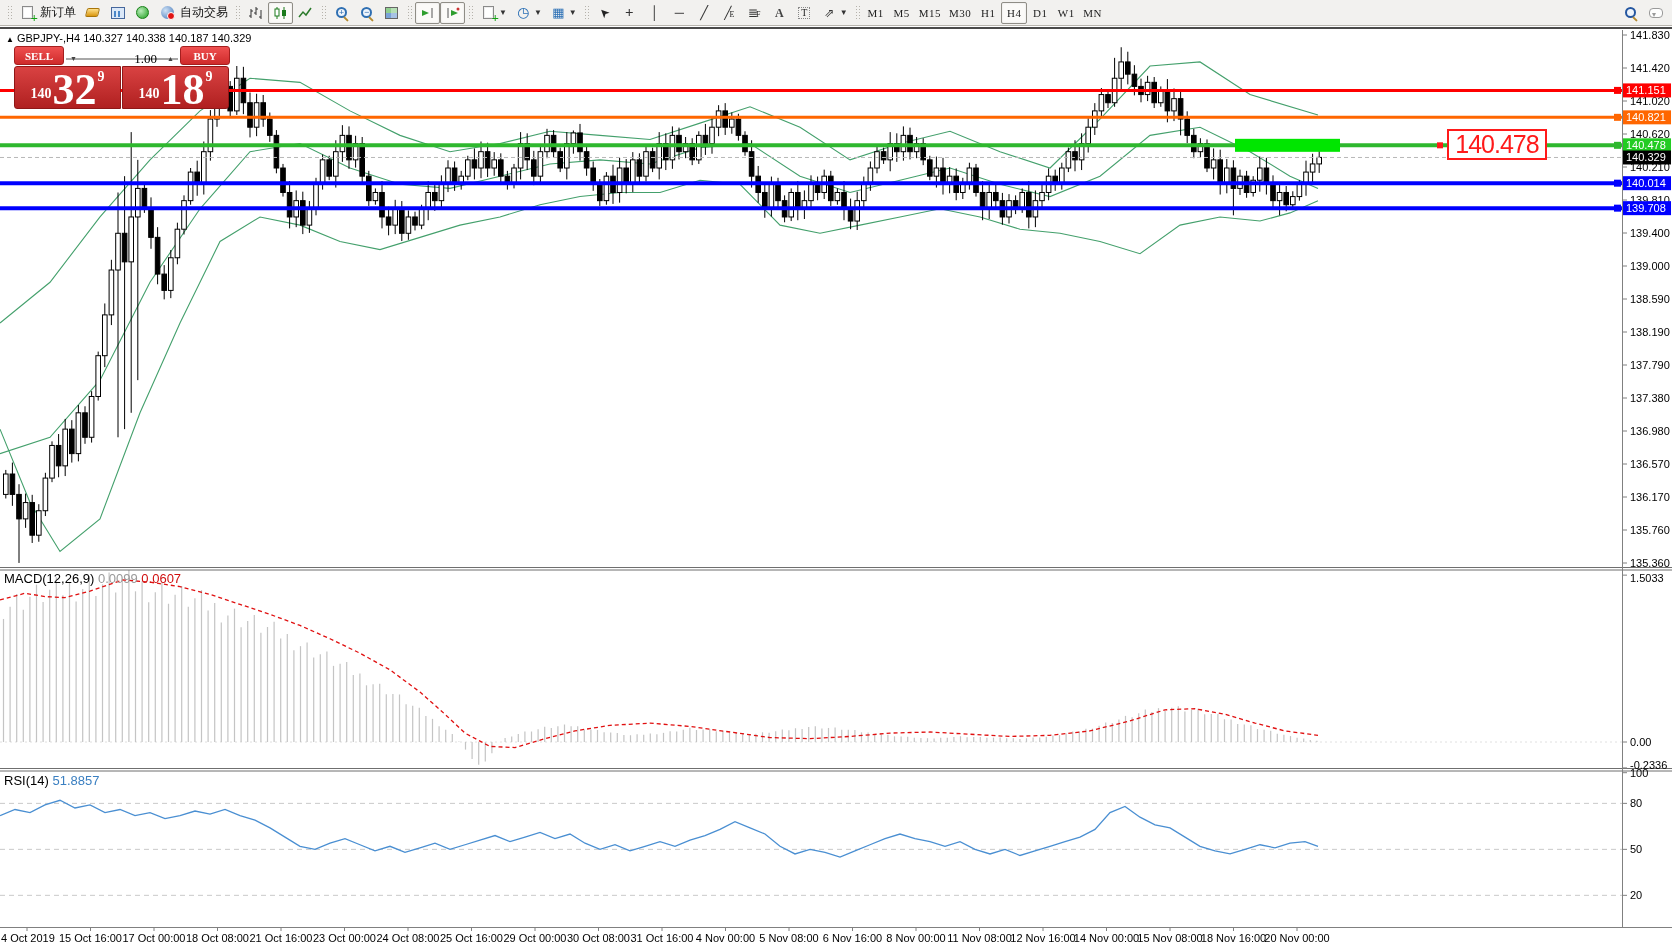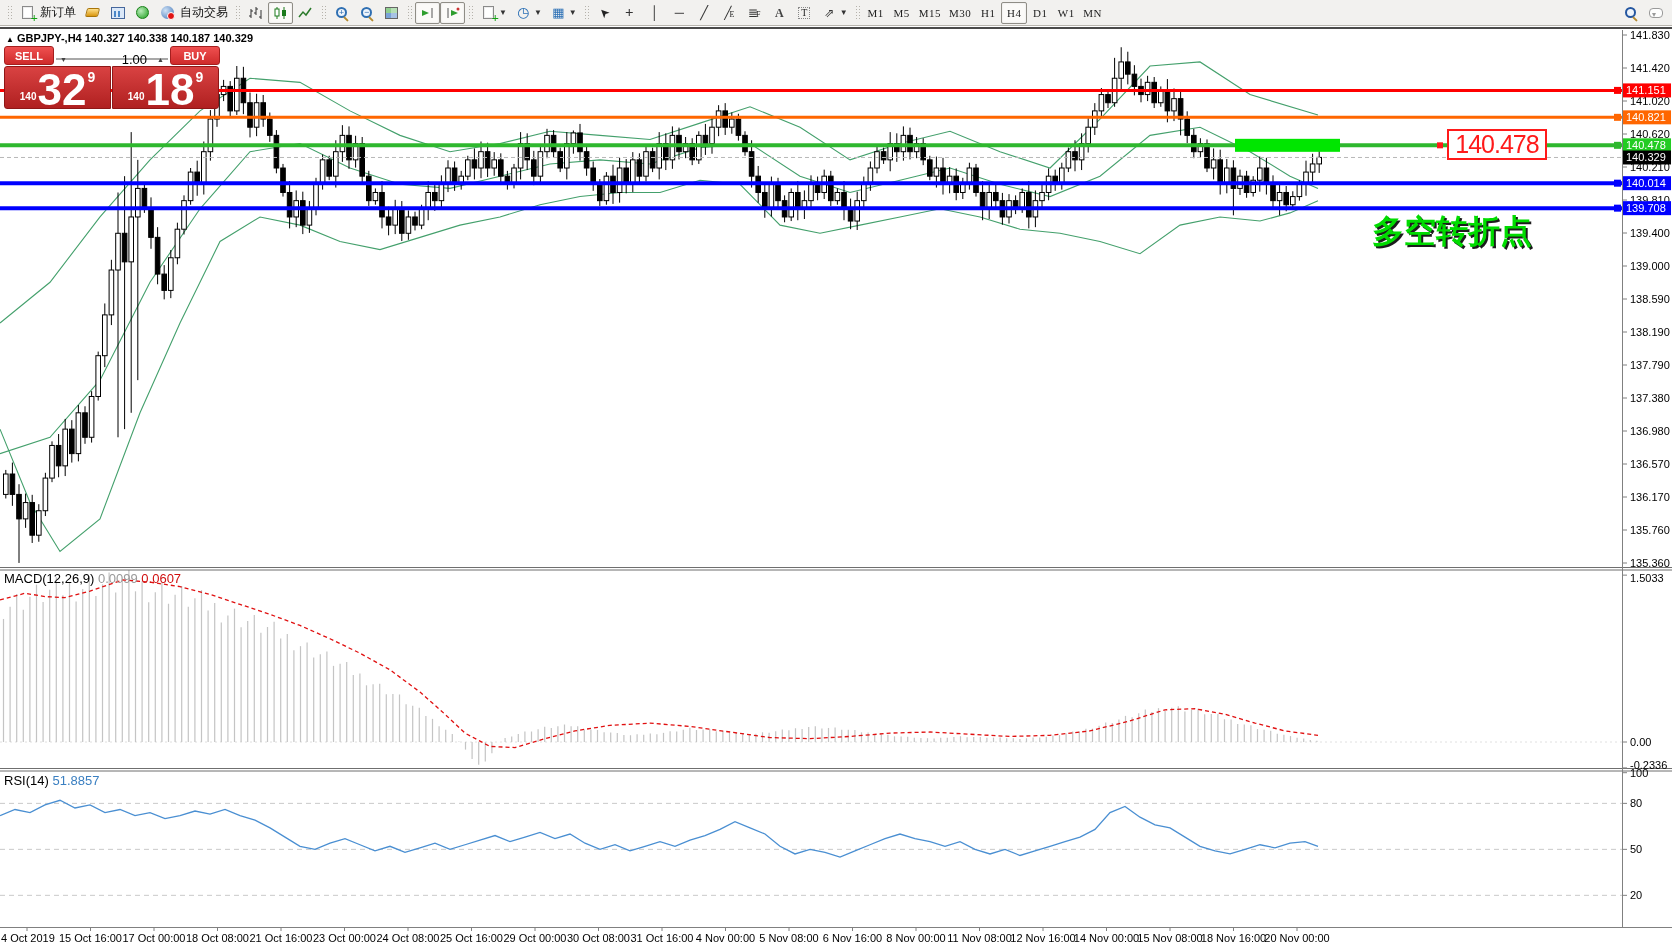--- a/index.html
+++ b/index.html
@@ -27,34 +27,34 @@
   .i-mag{position:relative;width:11px;height:11px;border:2px solid #2f6fb2;border-radius:50%;font-size:9px;font-weight:bold;color:#2f6fb2;display:flex;align-items:center;justify-content:center;background:#eef4fb;}
   .i-mag::after{content:"";position:absolute;right:-4px;bottom:-4px;width:6px;height:2px;background:#b58a2e;transform:rotate(45deg);border-radius:1px;}
   .i-tile{width:13px;height:12px;border:1px solid #666;background:linear-gradient(180deg,#8fcf8f 50%,#7aa3d8 50%);box-shadow:inset -6px 0 0 rgba(255,255,255,.35);}
   .i-chat{position:relative;width:14px;height:10px;border:1px solid #9a9a9a;border-radius:4px;background:#fdfdfd;}
   .i-chat::after{content:"";position:absolute;left:2px;bottom:-4px;border:4px solid transparent;border-top-color:#9a9a9a;border-left-width:2px;border-right-width:2px;}
   .sub{font-size:8px;align-self:flex-end;margin-left:-2px;color:#222;}
   .i-label{border:1px dotted #888;padding:0 2px;font-size:10px;}
   
   .chart-window{position:absolute;left:0;top:27px;width:1672px;height:922px;background:#fff;border-top:2px solid #4a4a4a;}
   .chart-svg{position:absolute;left:0;top:0;}
-  .symbol-line{position:absolute;left:6px;top:3px;font-size:11px;font-weight:bold;color:#000;z-index:5;}
+  .symbol-line{position:absolute;left:6px;top:3px;font-size:11px;font-weight:normal;color:#000;z-index:5;}
   .symbol-line .tri{font-size:8px;margin-right:3px;}
   
-  .trade-panel{position:absolute;left:4px;top:17px;width:216px;z-index:6;font-family:Liberation Sans, sans-serif;}
+  .trade-panel{position:absolute;left:14px;top:17px;width:216px;z-index:6;font-family:Liberation Serif, serif;}
   .tp-row1{display:flex;height:19px;}
   .tp-btn{width:50px;background:linear-gradient(#ef5050,#cf2b2b);border:1px solid #a51f1f;border-radius:3px;color:#fff;font-size:11px;font-weight:bold;display:flex;align-items:center;justify-content:center;}
   .tp-spin{flex:1;display:flex;margin:12px 2px;text-align:right;}
   .tp-step{width:15px;background:linear-gradient(#fdfdfd,#e4e4e4);border:1px solid #a8a8a8;font-size:7px;color:#444;display:flex;align-items:center;justify-content:center;}
   .tp-vol{flex:1;background:#fff;border-top:1px solid #a8a8a8;border-bottom:1px solid #a8a8a8;font-size:13px;color:#000;display:flex;align-items:center;justify-content:flex-end;padding-right:6px;}
   .tp-row2{display:flex;height:43px;margin-top:1px;}
   .tp-quote{width:107px;background:linear-gradient(#d94242,#b02020);border:1px solid #8f1717;color:#fff;display:flex;align-items:flex-end;justify-content:center;padding-bottom:3px;}
   .tp-quote.sell{border-radius:3px 0 0 3px;margin-right:1px;}
   .tp-quote.buy{border-radius:0 3px 3px 0;}
-  .tp-quote .small{font-size:10px;font-weight:bold;margin-bottom:3px;}
+  .tp-quote .small{font-size:14px;font-weight:bold;margin-bottom:3px;}
   .tp-quote .big{font-size:44px;font-weight:bold;line-height:30px;margin:0 1px;}
   .tp-quote .sup{font-size:14px;font-weight:bold;align-self:flex-start;margin-top:2px;}
   
   .pane-label{position:absolute;font-size:13px;color:#000;z-index:5;}
   .pane-label .v-main{color:#9a9a9a;}
   .pane-label .v-sig{color:#d01010;}
   .pane-label .v-rsi{color:#3a7fc1;}
   
   .callout{position:absolute;left:1447px;top:127px;width:100px;height:31px;border:2px solid #ff1a1a;background:#fff;color:#ff1a1a;font-size:25px;display:flex;align-items:center;justify-content:center;z-index:4;letter-spacing:-1px;}
   .annotation{position:absolute;left:1372px;top:208px;font-size:32px;font-weight:bold;color:#00dc00;text-shadow:2px 2px 0 #1c1c1c;z-index:4;white-space:nowrap;}
@@ -1037,15 +1037,14 @@
       <span>MACD(12,26,9)</span>
       <span class="v-main">0.0099</span>
       <span class="v-sig">0.0607</span>
     </div>
     <div class="pane-label" style="left:4px;top:744px;">
       <span>RSI(14)</span>
       <span class="v-rsi">51.8857</span>
     </div>
 
     <div class="callout" style="top:100px;">140.478</div>
-    <div class="annotation" style="top:181px;">多空转折点</div>
   </div>
 </div>
 
 </body></html>

